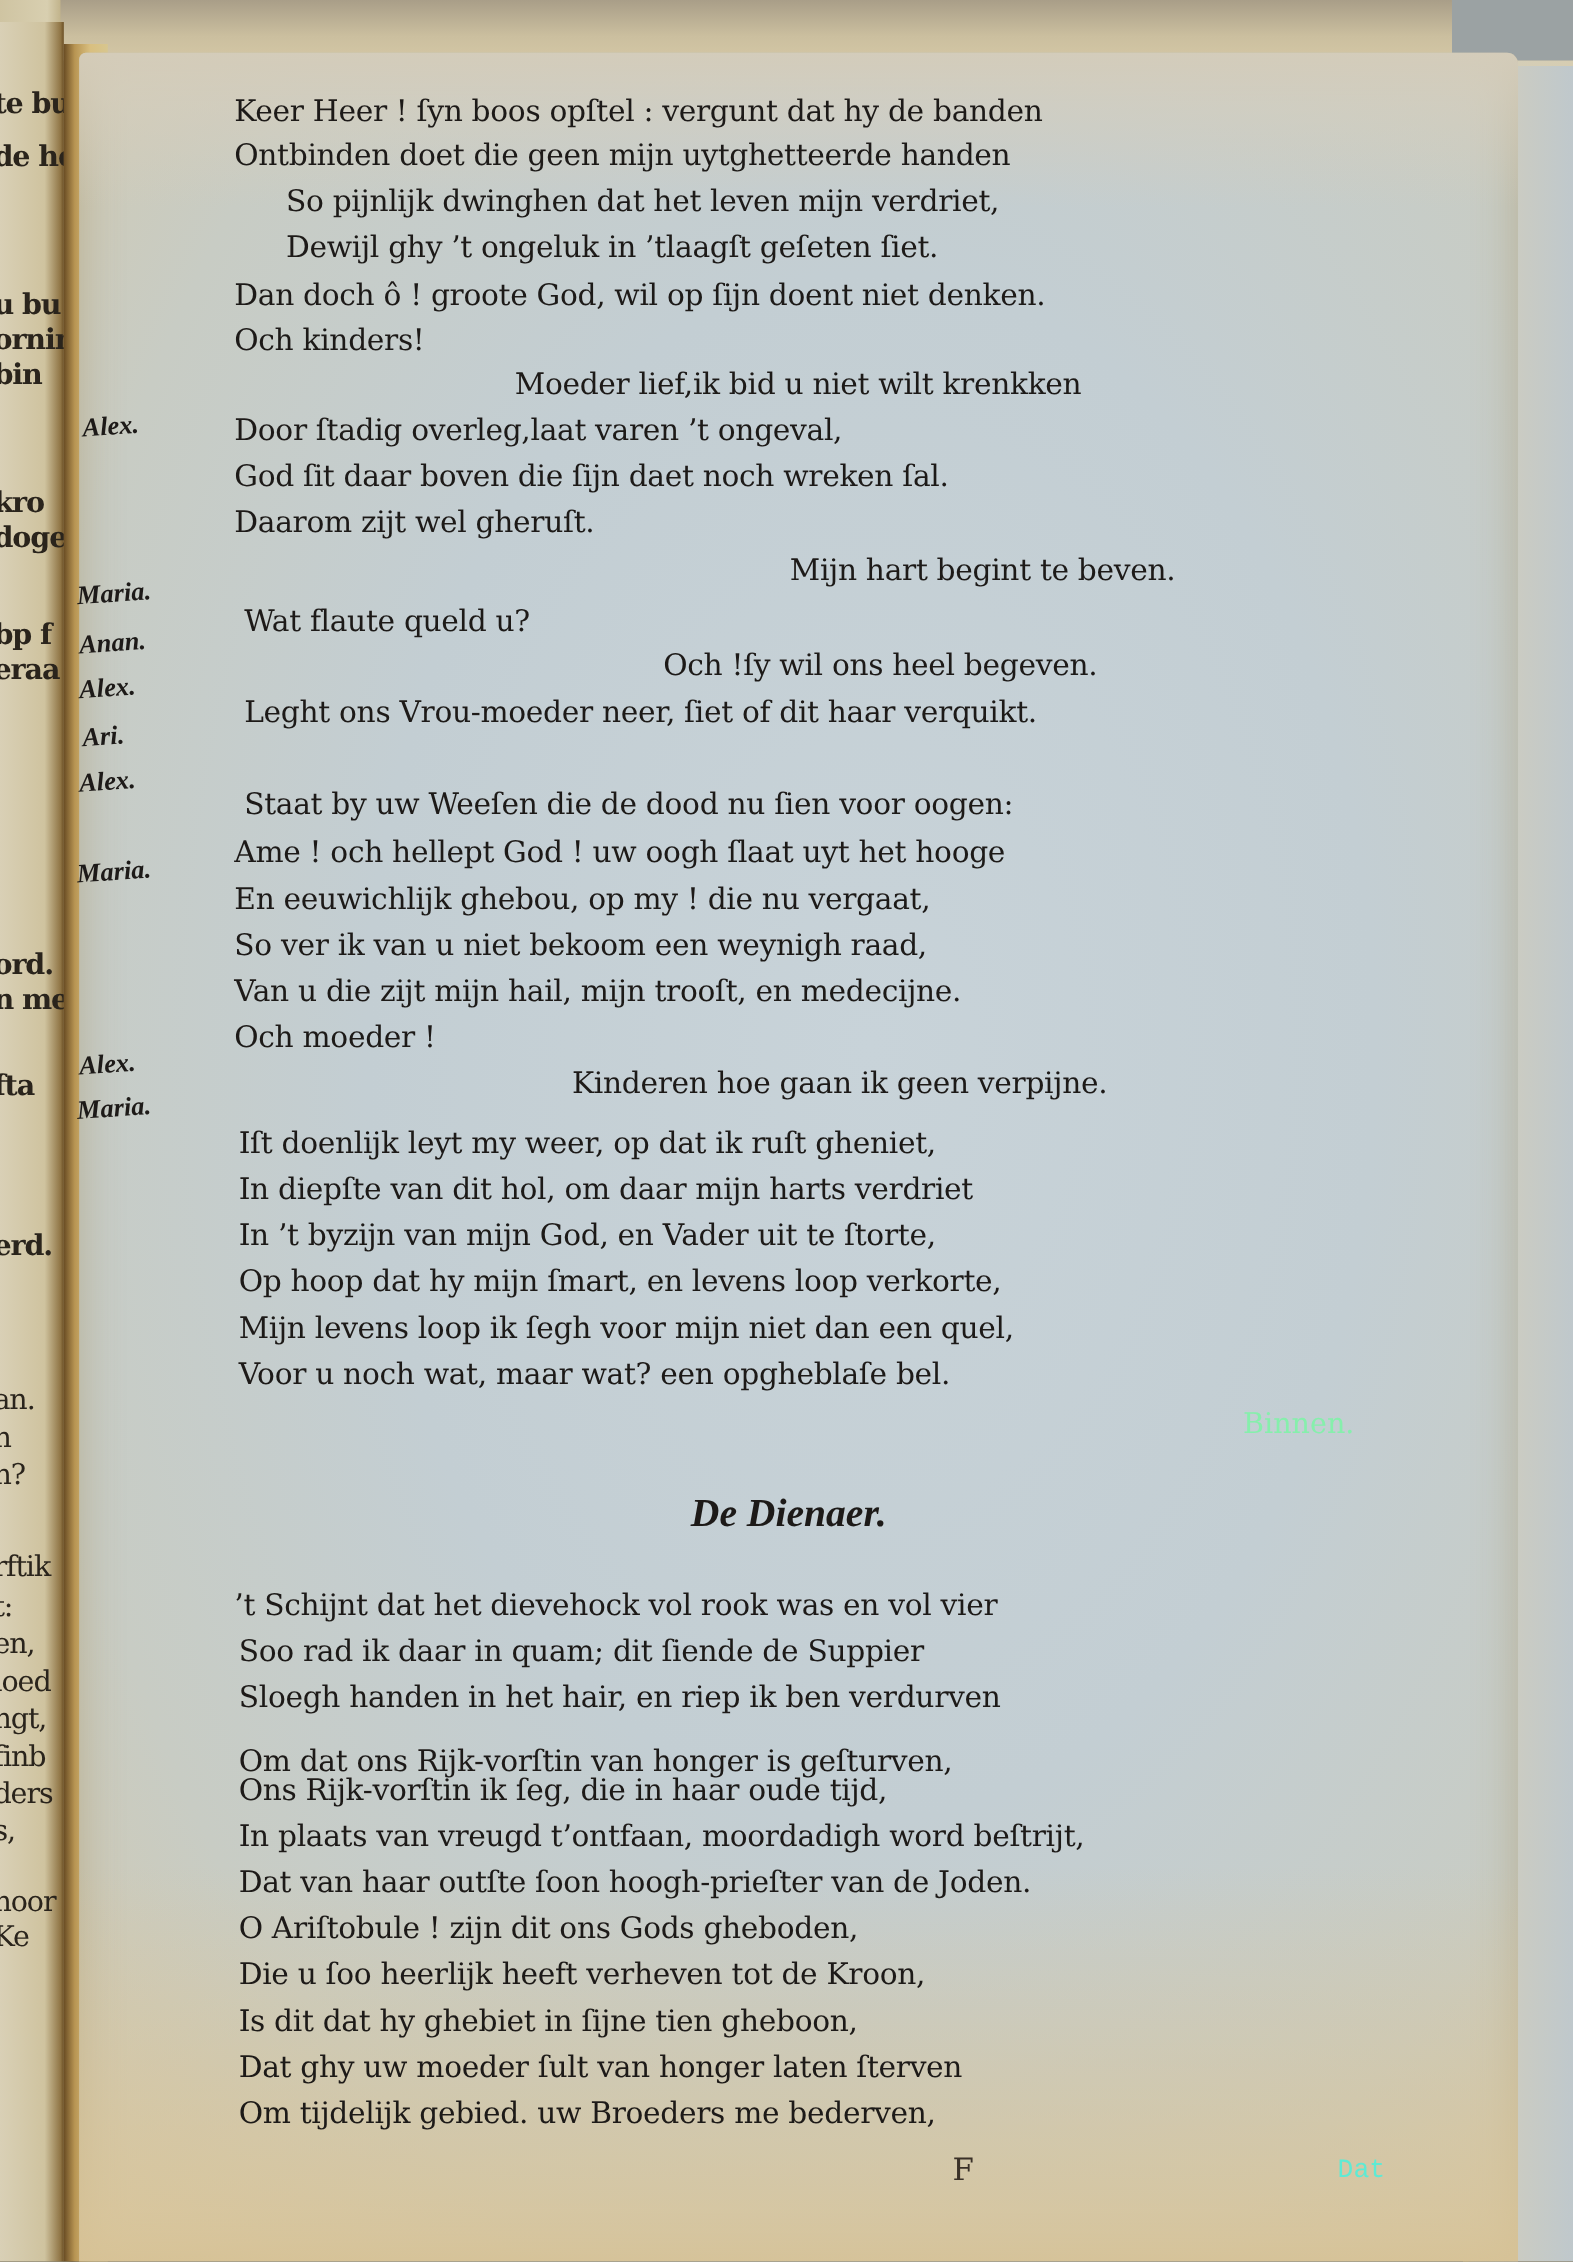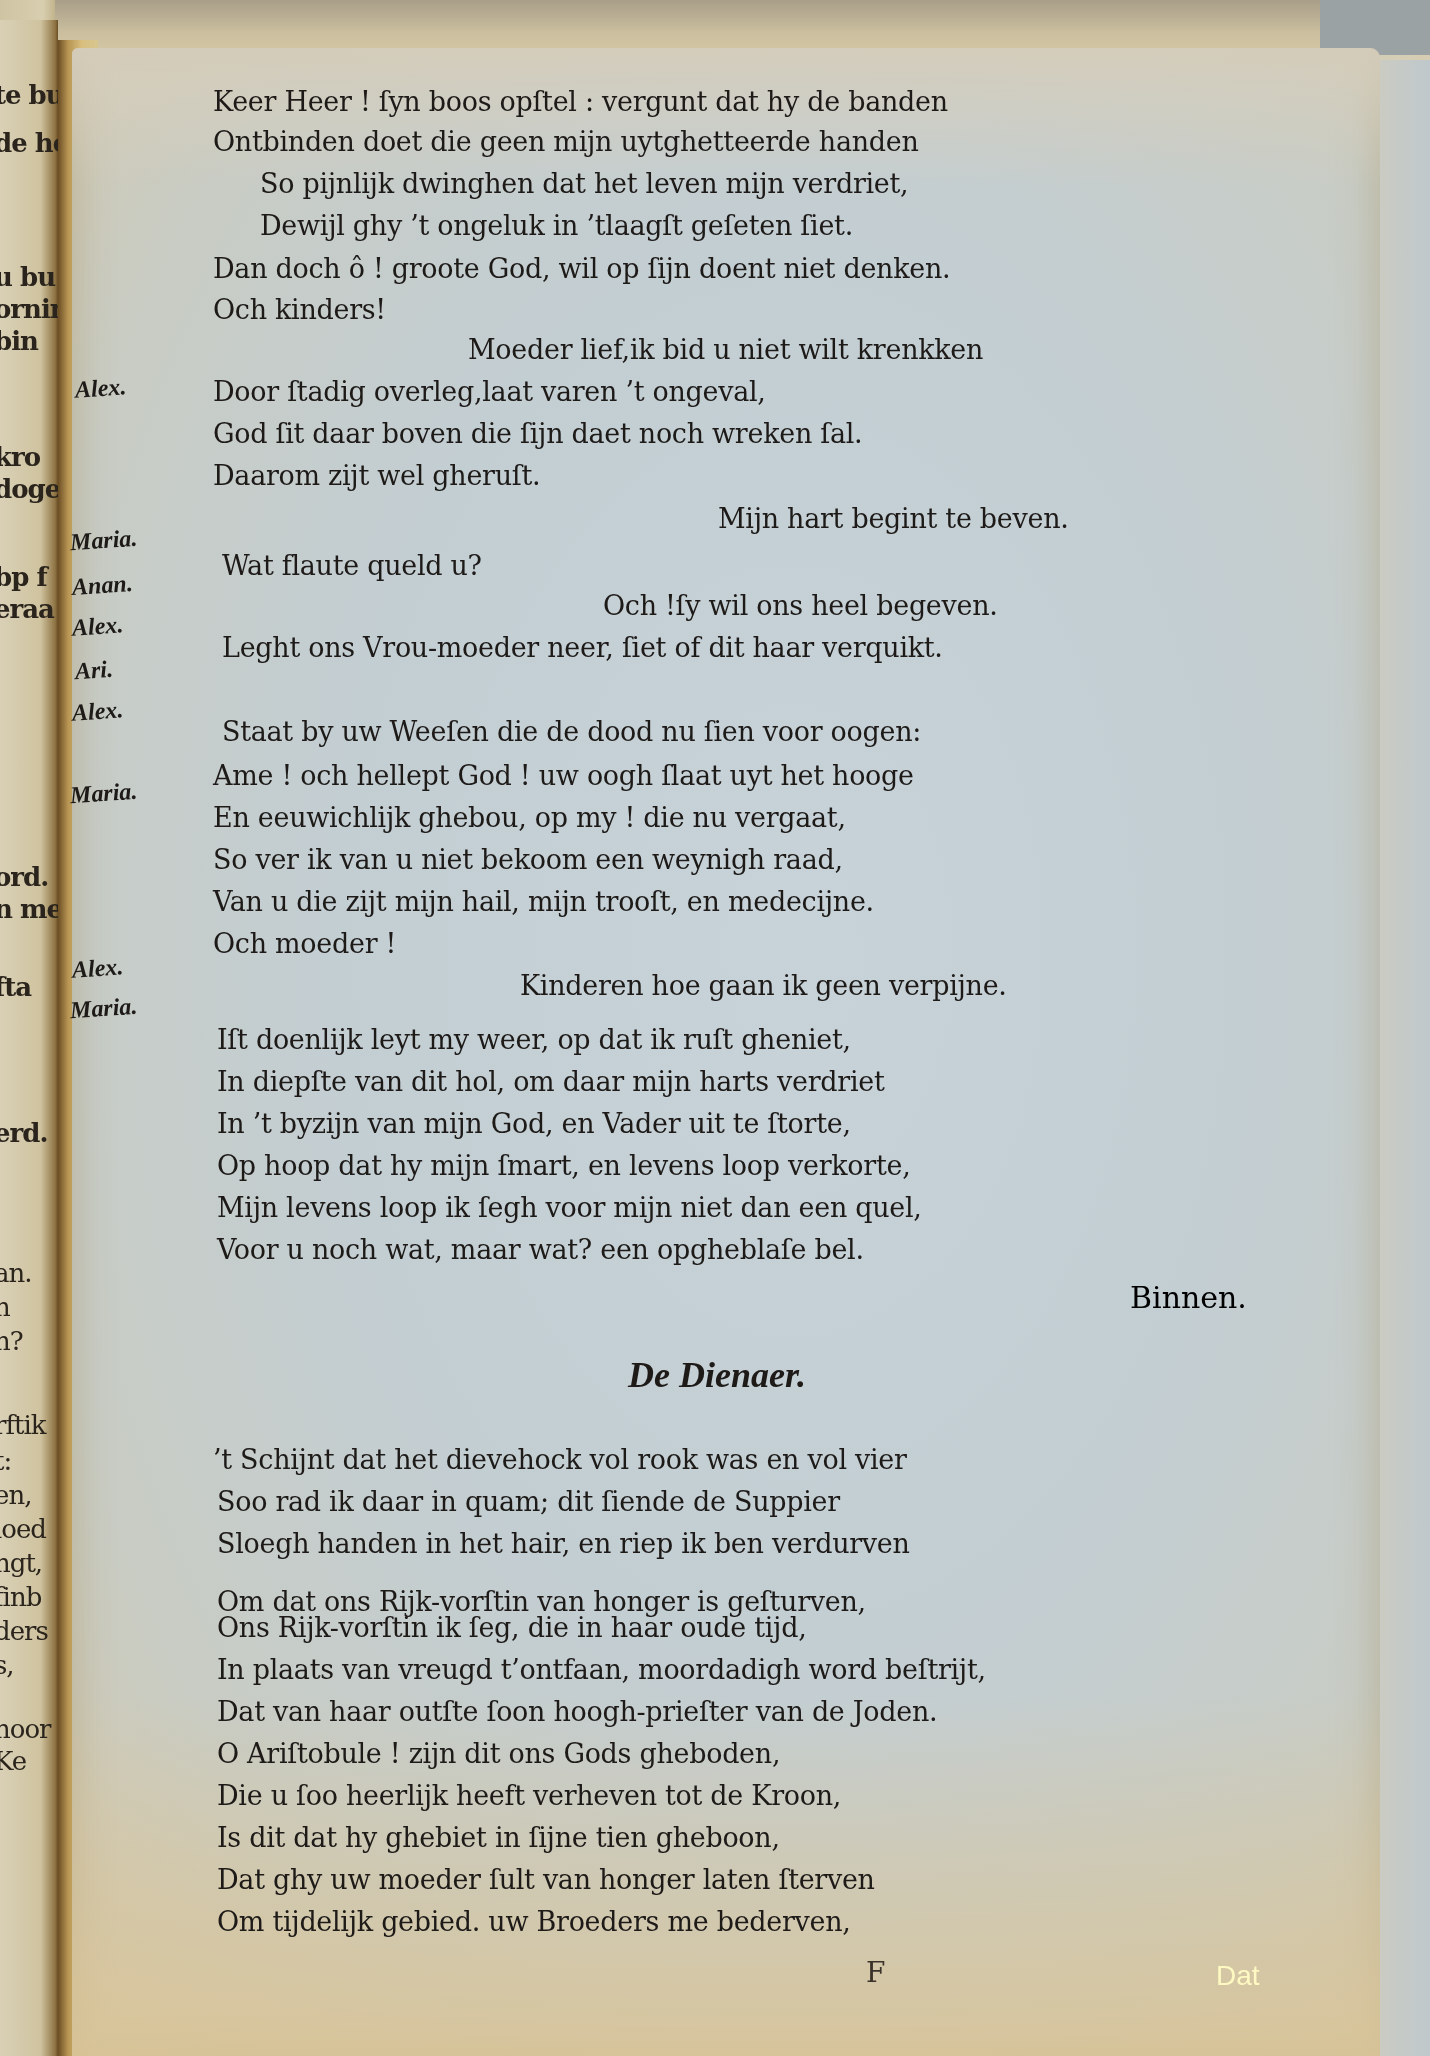--- a/index.html
+++ b/index.html
@@ -84,31 +84,31 @@
     }
     .heading {
       position: absolute; white-space: nowrap;
       font-family: "Liberation Serif", "DejaVu Serif", serif;
       font-style: italic; font-weight: bold;
       font-size: 36px; color: #1d1a18;
     }
     .stage-dir {
       position: absolute; white-space: nowrap;
       font-family: "DejaVu Serif", serif;
-      font-size: 30px; color: #000000;
+      font-size: 26px; color: #86efac;
     }
     .signature {
       position: absolute; white-space: nowrap;
       font-family: "DejaVu Serif", serif;
       font-size: 28px; color: #3a3128;
     }
     .catchword {
       position: absolute; white-space: nowrap;
-      font-family: Liberation Sans, sans-serif;
-      font-size: 28px; color: #fef9c3;
+      font-family: Liberation Mono, monospace;
+      font-size: 24px; color: #5eead4;
     }
   </style>
 </head>
 <body>
 
 <div class="scene"></div>
 <div class="top-edge"></div>
 <div class="left-page" id="left-page">
     <div class="left-frag bl" style="top: 60px;">te bu</div>
     <div class="left-frag bl" style="top: 108px;">de he</div>

